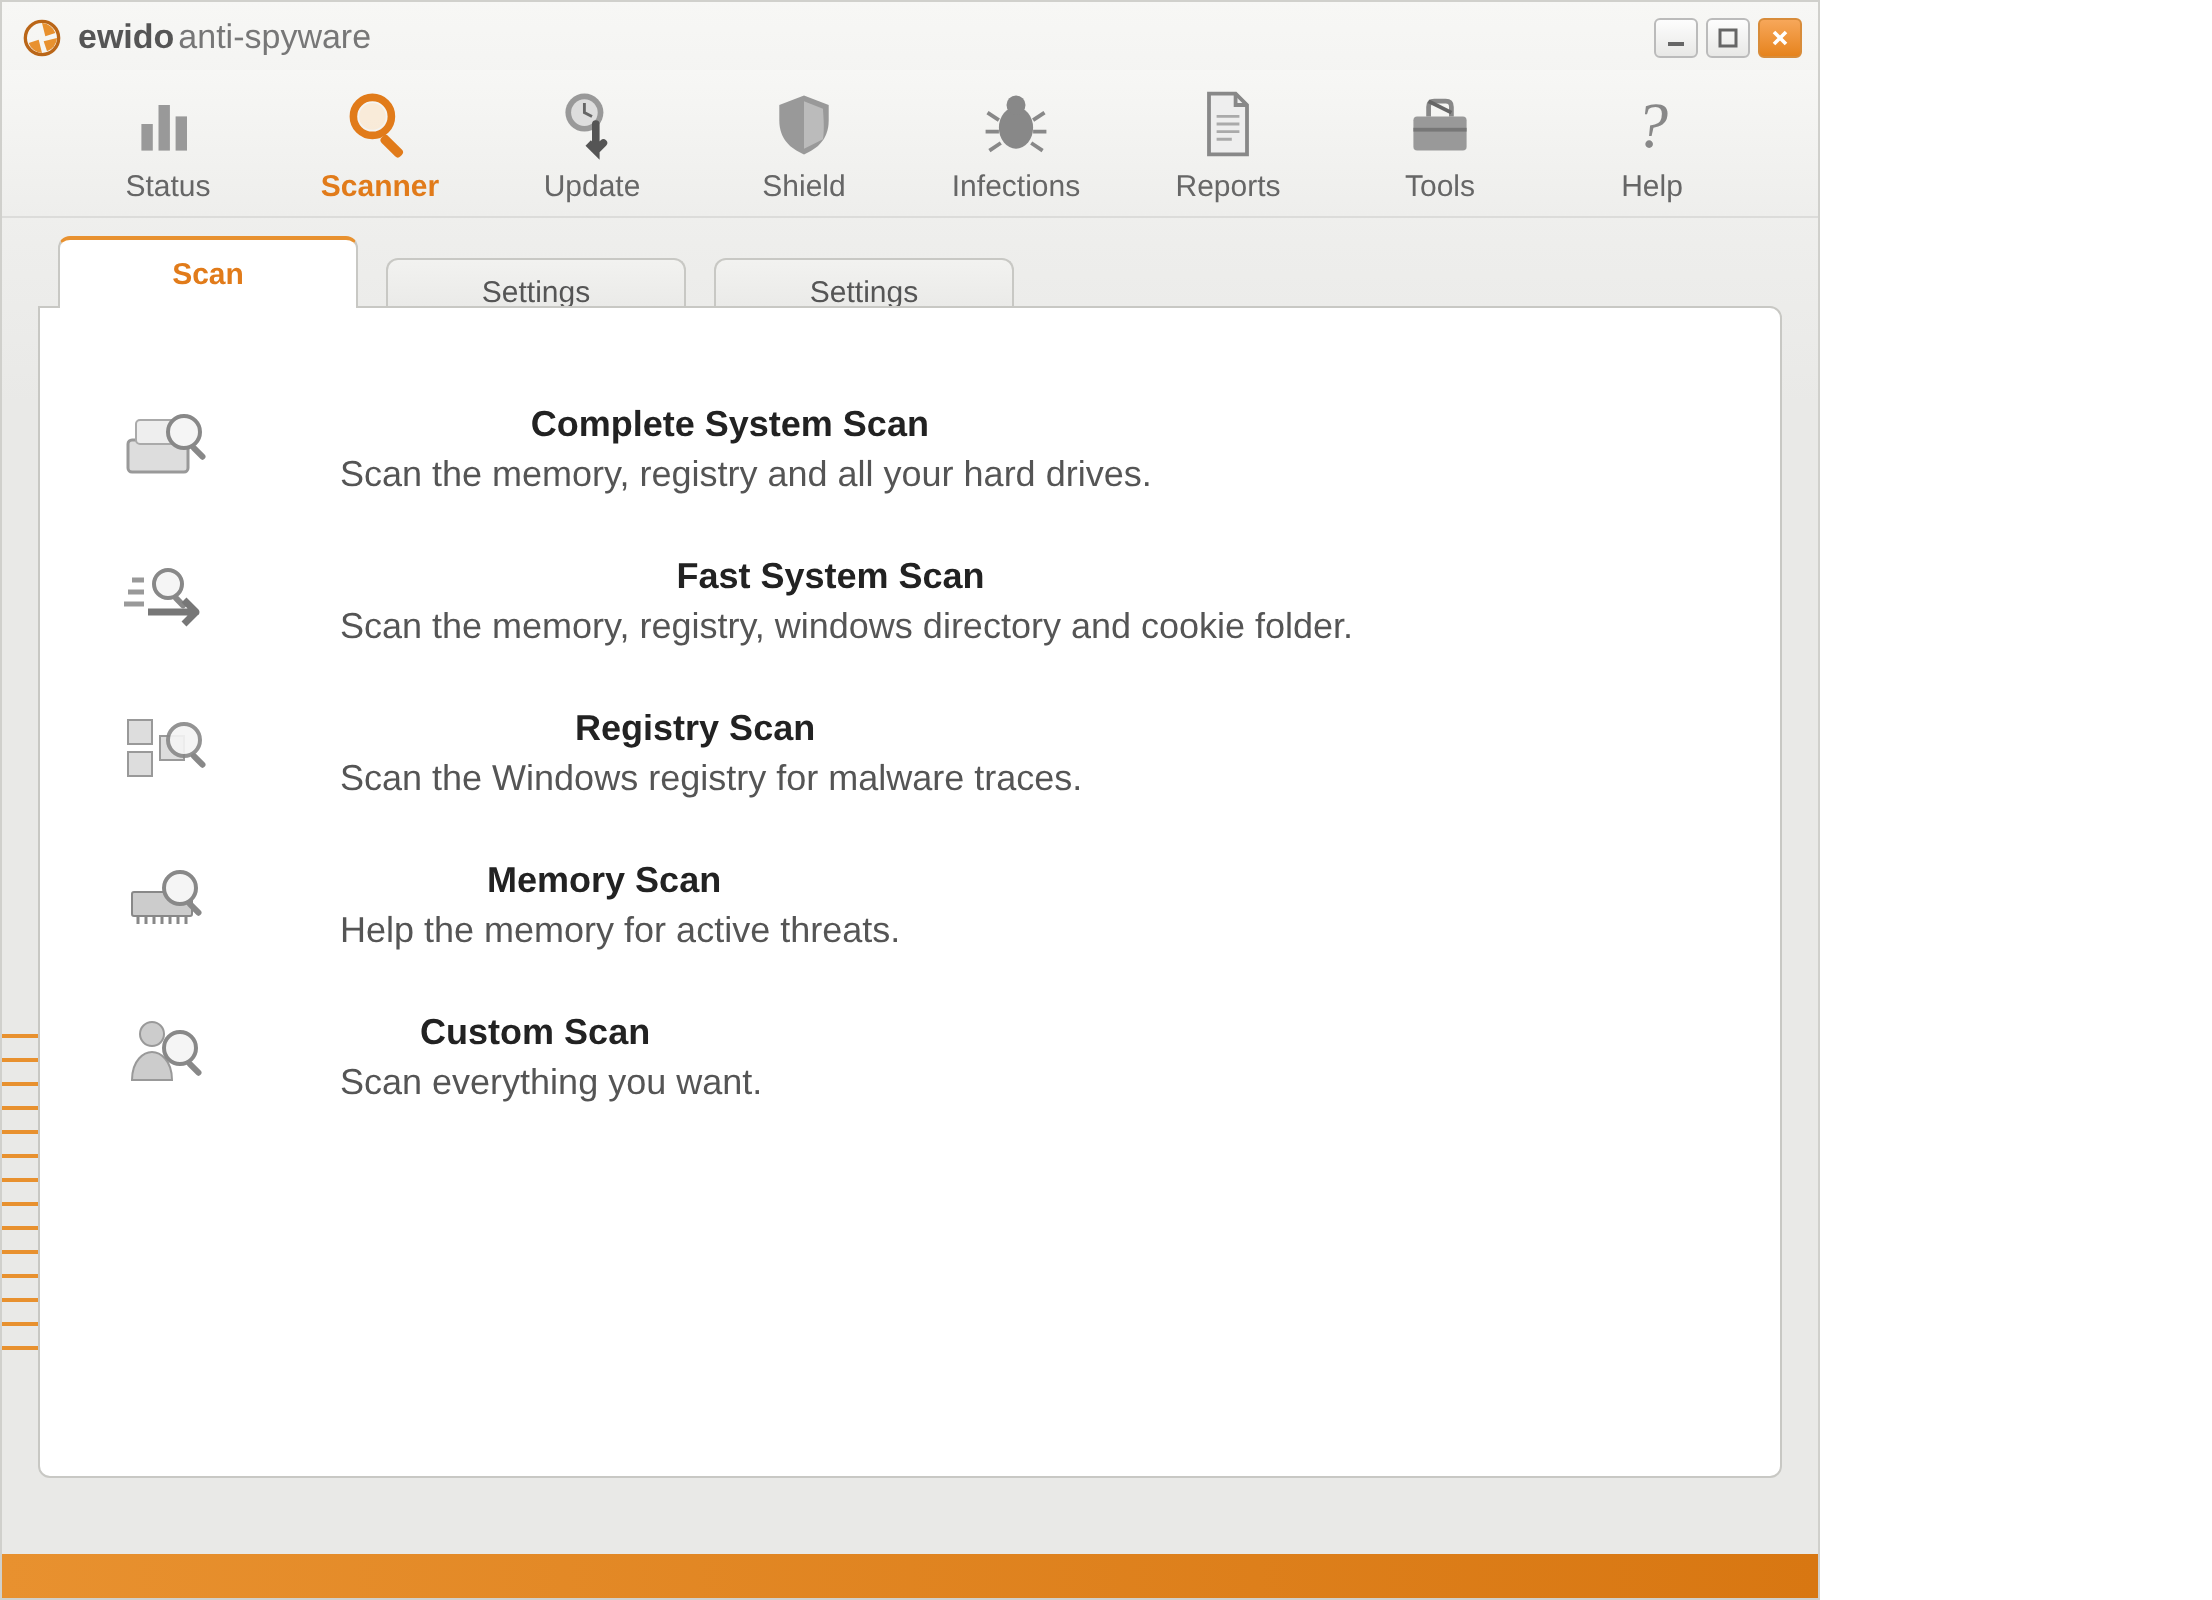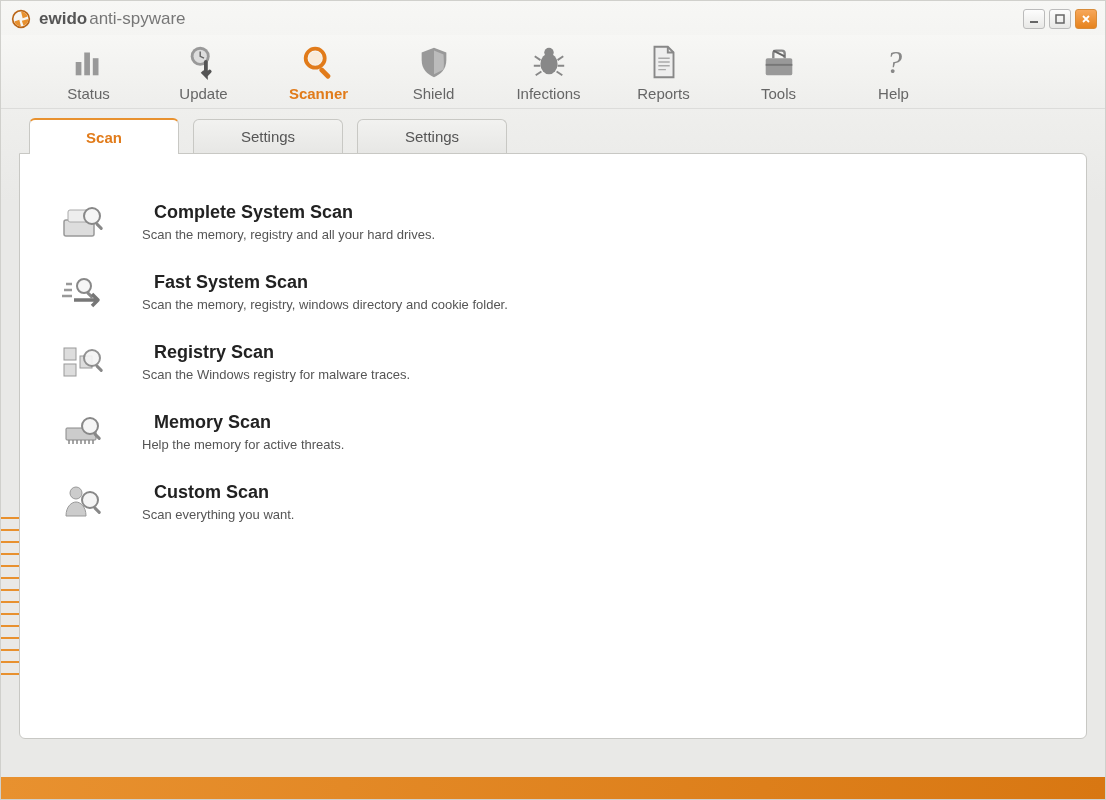--- a/index.html
+++ b/index.html
@@ -4,25 +4,26 @@
 <style>
 * { margin: 0; padding: 0; box-sizing: border-box; }
 body {
   font-family: Tahoma, Verdana, Arial, sans-serif;
   background: #fff;
   width: 1106px;
   height: 800px;
   overflow: hidden;
 }
 .window {
-  width: 1106px;
+  width: 910px;
   height: 800px;
   background: linear-gradient(to bottom, #f7f7f5 0%, #eeeeec 120px, #e9e9e7 200px);
   border: 1px solid #d0d0cc;
   position: relative;
+  text-align: center;
 }
 .titlebar {
   display: flex;
   align-items: center;
   padding: 6px 8px 4px 10px;
   height: 34px;
 }
 .logo-icon {
   width: 20px; height: 20px;
   margin-right: 8px;
@@ -79,21 +80,21 @@
   border-radius: 6px 6px 0 0;
   margin-right: 14px;
   display: flex;
   align-items: center;
   justify-content: center;
   font-size: 15px;
   color: #555;
   background: linear-gradient(#f2f2f0,#e7e7e5);
   cursor: pointer;
   position: relative;
-  top: 0;
+  top: 10px;
 }
 .tab.active {
   background: #fff;
   color: #e17b1a;
   font-weight: bold;
   border-top: 2px solid #e8912f;
   height: 36px;
   top: 1px;
   z-index: 3;
 }
@@ -113,21 +114,21 @@
   margin-bottom: 30px;
   cursor: pointer;
 }
 .scan-icon {
   width: 48px; height: 40px;
   flex-shrink: 0;
   display: flex; align-items:center; justify-content:center;
 }
 .scan-text { margin-left: 34px; }
 .scan-title { font-weight: bold; font-size: 18px; color: #222; margin-bottom: 4px; margin-left: 12px;}
-.scan-desc { font-size: 13px; color: #555; }
+.scan-desc { font-size: 18px; color: #555; margin-left: 28px; }
 .bottom-strip {
   position: absolute;
   left: 0; right: 0; bottom: 0;
   height: 22px;
   background: linear-gradient(to right, #e8912f, #d87712);
 }
 .bottom-stripes {
   position: absolute;
   left: 0; bottom: 22px;
   width: 20px; height: 260px;
@@ -177,40 +178,40 @@
     <div class="tool-item">
       <span class="tool-icon">
         <svg viewBox="0 0 40 40" width="38" height="38">
             <rect x="6" y="20" width="6" height="14" fill="#999"></rect>
             <rect x="15" y="10" width="6" height="24" fill="#999"></rect>
             <rect x="24" y="16" width="6" height="18" fill="#999"></rect>
           </svg>
       </span>
       <span class="tool-label">Status</span>
     </div>
+    <div class="tool-item active">
+      <span class="tool-icon">
+        <svg viewBox="0 0 40 40" width="38" height="38">
+            <circle cx="16" cy="16" r="10" fill="none" stroke="#e17b1a" stroke-width="4"></circle>
+            <rect x="23" y="25" width="14" height="5" rx="2" transform="rotate(45 23 25)" fill="#e17b1a"></rect>
+            <circle cx="16" cy="16" r="7" fill="#fce4c8" opacity="0.6"></circle>
+          </svg>
+      </span>
+      <span class="tool-label">Scanner</span>
+    </div>
     <div class="tool-item">
       <span class="tool-icon">
         <svg viewBox="0 0 40 40" width="38" height="38">
             <circle cx="16" cy="14" r="10" fill="#999"></circle>
             <circle cx="16" cy="14" r="7" fill="#ddd"></circle>
             <path d="M16 9 L16 14 L20 16" stroke="#666" stroke-width="1.5" fill="none"></path>
             <path d="M22 20 L22 34 L18 30 L22 34 L26 30" stroke="#555" stroke-width="4" fill="none" stroke-linecap="round"></path>
           </svg>
       </span>
       <span class="tool-label">Update</span>
-    </div>
-    <div class="tool-item active">
-      <span class="tool-icon">
-        <svg viewBox="0 0 40 40" width="38" height="38">
-            <circle cx="16" cy="16" r="10" fill="none" stroke="#e17b1a" stroke-width="4"></circle>
-            <rect x="23" y="25" width="14" height="5" rx="2" transform="rotate(45 23 25)" fill="#e17b1a"></rect>
-            <circle cx="16" cy="16" r="7" fill="#fce4c8" opacity="0.6"></circle>
-          </svg>
-      </span>
-      <span class="tool-label">Scanner</span>
     </div>
     <div class="tool-item">
       <span class="tool-icon">
         <svg viewBox="0 0 40 40" width="38" height="38">
             <path d="M20 5 L33 10 L33 18 C33 28 27 33 20 36 C13 33 7 28 7 18 L7 10 Z" fill="#999"></path>
             <path d="M20 8 L20 33 L30 28 C31 22 30 14 30 12 Z" fill="#bbb"></path>
           </svg>
       </span>
       <span class="tool-label">Shield</span>
     </div>

